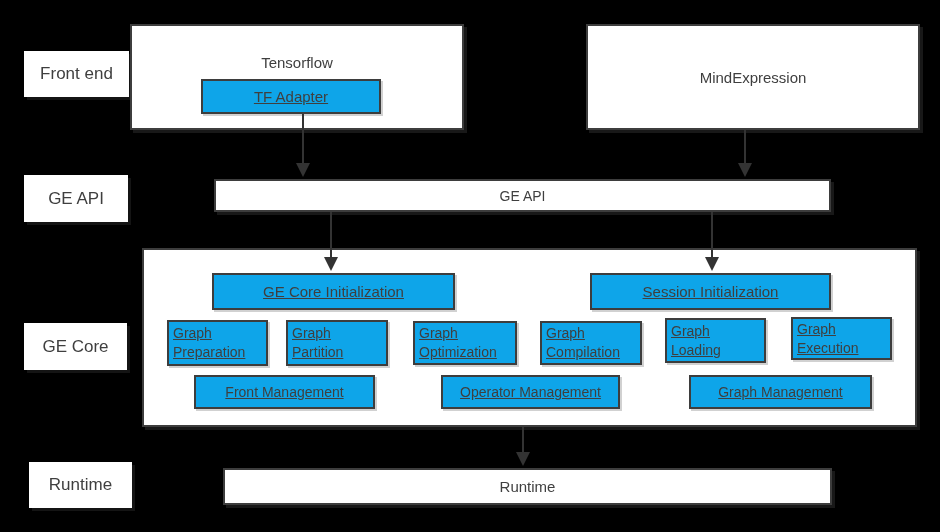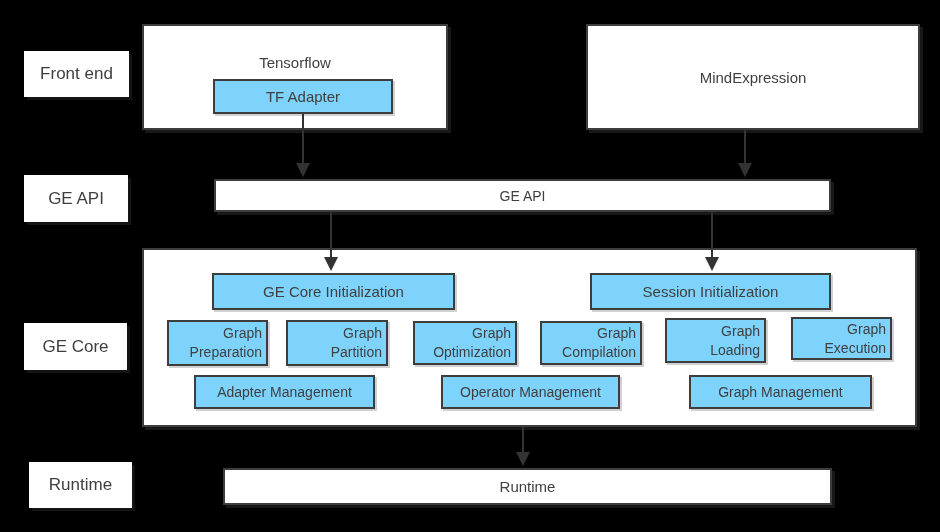--- a/index.html
+++ b/index.html
@@ -25,26 +25,27 @@
     background:#fff;border:none;
     box-sizing:border-box;
     display:flex;align-items:center;justify-content:center;
     font-size:17px;
     box-shadow:3px 3px 0 rgba(110,110,110,0.18);
   }
   .big-label{font-size:15px;}
   .bar-label{font-size:14px;}
   .inner-box{
     position:absolute;
-    background:#7dd3fc;
+    background:#0ea5e9;
     border:2px solid #3d3d3d;
     box-sizing:border-box;
     display:flex;align-items:center;justify-content:center;
-    text-align:right;
+    text-align:left;
     box-shadow:2px 2px 0 rgba(70,70,70,0.25);
+    text-decoration:underline;
   }
   .stage{font-size:14px;line-height:19px;padding:0 4px;}
   .mgmt{font-size:14px;}
   .init{font-size:15px;}
   .ten-label{
     position:absolute;top:27px;left:0;width:100%;
     text-align:center;font-size:15px;line-height:20px;
   }
   .arrow{position:absolute;z-index:6;}
   .arrow .shaft{position:absolute;width:2px;background:#333;}
@@ -58,42 +59,42 @@
 </head>
 <body>
 
 <div id="canvas">
 
   <div class="side-label" style="left:24px;top:51px;width:105px;height:46px;">Front end</div>
   <div class="side-label" style="left:24px;top:175px;width:104px;height:47px;">GE API</div>
   <div class="side-label" style="left:24px;top:323px;width:103px;height:47px;">GE Core</div>
   <div class="side-label" style="left:29px;top:462px;width:103px;height:46px;">Runtime</div>
 
-  <div class="box" style="left:142px;top:24px;width:306px;height:106px;display:block;">
+  <div class="box" style="left:130px;top:24px;width:334px;height:106px;display:block;">
     <div class="ten-label">Tensorflow</div>
     <div class="inner-box big-label" style="left:69px;top:53px;width:180px;height:35px;">TF Adapter</div>
   </div>
 
   <div class="box big-label" style="left:586px;top:24px;width:334px;height:106px;">MindExpression</div>
 
   <div class="box bar-label" style="left:214px;top:179px;width:617px;height:33px;">GE API</div>
 
   <div class="box" style="left:142px;top:248px;width:775px;height:179px;display:block;">
 
     <div class="inner-box init" style="left:68px;top:23px;width:243px;height:37px;">GE Core Initialization</div>
     <div class="inner-box init" style="left:446px;top:23px;width:241px;height:37px;">Session Initialization</div>
 
     <div class="inner-box stage" style="left:23px;top:70px;width:101px;height:46px;">Graph Preparation</div>
     <div class="inner-box stage" style="left:142px;top:70px;width:102px;height:46px;">Graph Partition</div>
     <div class="inner-box stage" style="left:269px;top:71px;width:104px;height:44px;">Graph Optimization</div>
     <div class="inner-box stage" style="left:396px;top:71px;width:102px;height:44px;">Graph Compilation</div>
     <div class="inner-box stage" style="left:521px;top:68px;width:101px;height:45px;">Graph Loading</div>
     <div class="inner-box stage" style="left:647px;top:67px;width:101px;height:43px;">Graph Execution</div>
 
-    <div class="inner-box mgmt" style="left:50px;top:125px;width:181px;height:34px;">Adapter Management</div>
+    <div class="inner-box mgmt" style="left:50px;top:125px;width:181px;height:34px;">Front Management</div>
     <div class="inner-box mgmt" style="left:297px;top:125px;width:179px;height:34px;">Operator Management</div>
     <div class="inner-box mgmt" style="left:545px;top:125px;width:183px;height:34px;">Graph Management</div>
   </div>
 
   <div class="box big-label" style="left:223px;top:468px;width:609px;height:37px;">Runtime</div>
 
   <div class="arrow">
     <div class="shaft" style="left:302px;top:114px;height:50px;"></div>
     <div class="head" style="left:296px;top:163px;"></div>
   </div>

